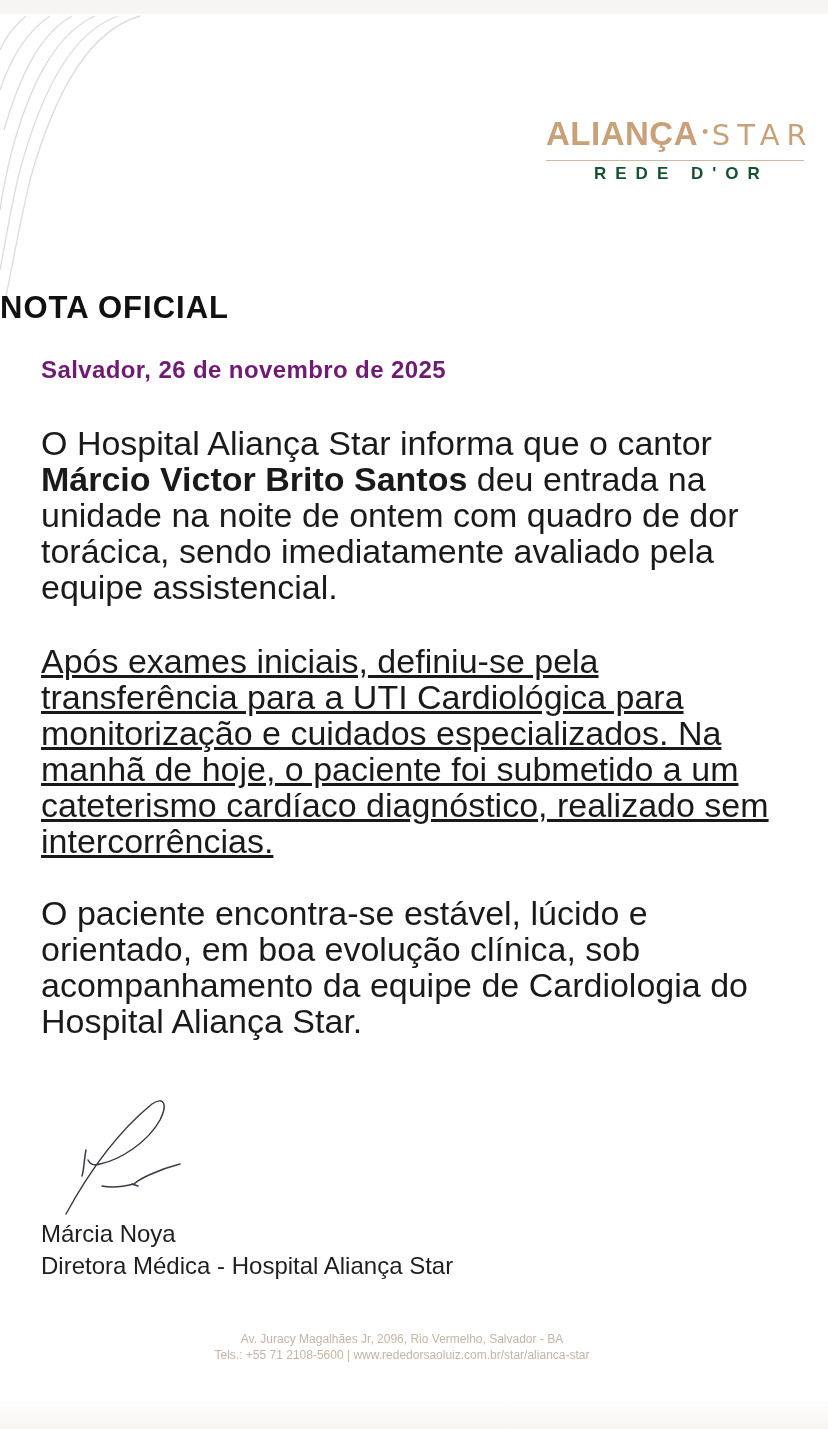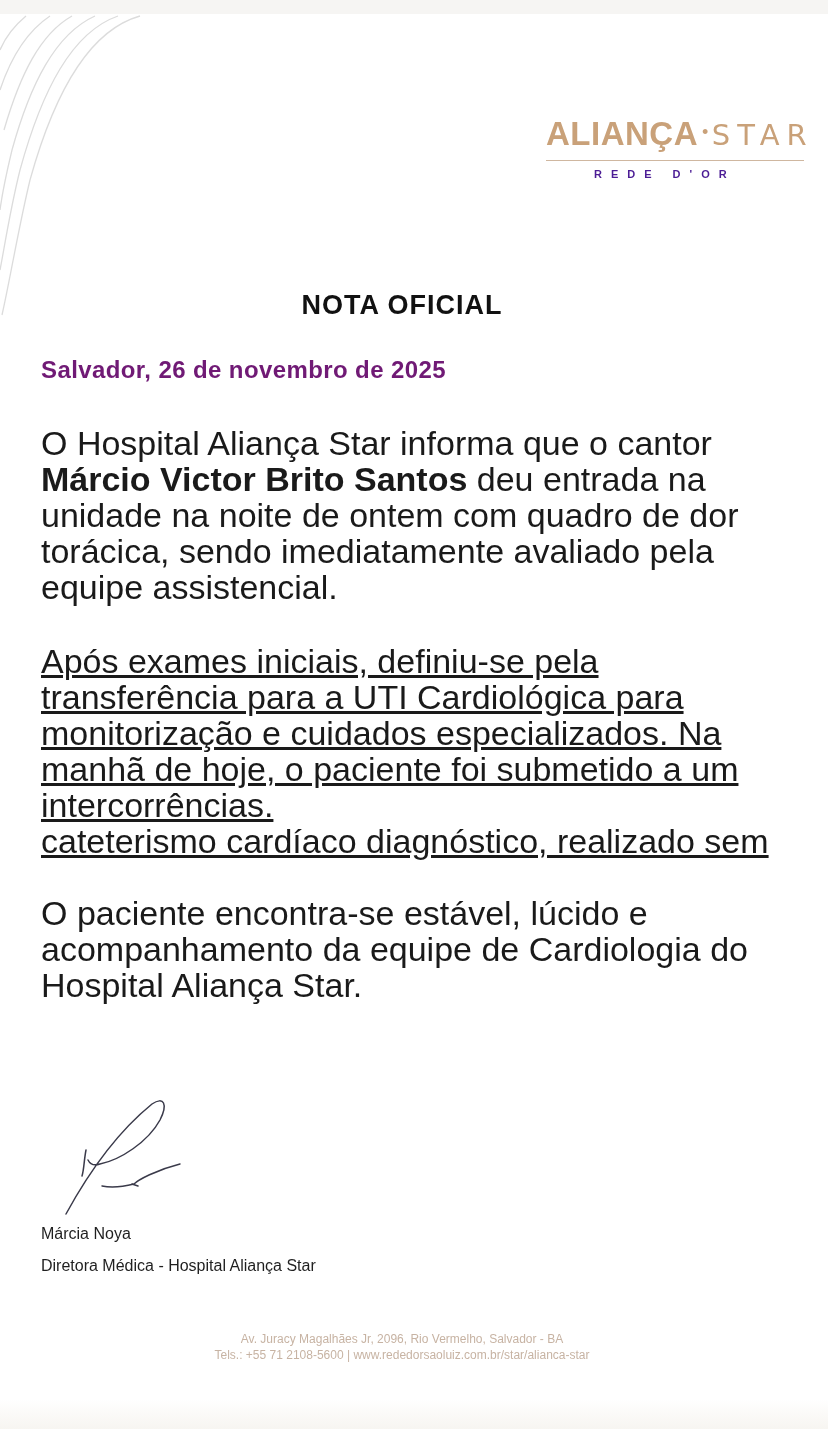--- a/index.html
+++ b/index.html
@@ -12,41 +12,41 @@
   .lines { position: absolute; left: 0; top: 0; }
   .logo { position: absolute; left: 546px; top: 116px; width: 260px; }
   .logo-main {
     display: flex; align-items: baseline; font-size: 33px; font-weight: bold;
     color: #c9a179; letter-spacing: 0.5px; line-height: 36px;
   }
   .logo-main .dot { font-size: 18px; margin: 0 3px 0 4px; position: relative; top: -7px; font-weight: normal; }
   .logo-main .star { font-weight: normal; font-family: "DejaVu Sans", sans-serif; letter-spacing: 7px; font-size: 29px; }
   .logo-rule { height: 1px; background: #cfb7a0; margin-top: 3px; width: 258px; }
   .logo-sub {
-    font-size: 11px; font-weight: bold; color: #4c1d95; letter-spacing: 9px;
+    font-size: 17px; font-weight: bold; color: #14532d; letter-spacing: 9px;
     margin-top: 3px; padding-left: 48px; line-height: 20px;
   }
   .title {
-    position: absolute; left: 0; width: 804px; top: 290px; text-align: center;
-    font-size: 27px; font-weight: bold; letter-spacing: 1px; color: #111;
+    position: absolute; left: 0; width: 804px; top: 290px; 
+    font-size: 31px; font-weight: bold; letter-spacing: 1px; color: #111;
   }
   .date {
     position: absolute; left: 41px; top: 356px; font-size: 24px; font-weight: bold;
     color: #701a75; letter-spacing: 0.4px;
   }
   .para {
     position: absolute; left: 41px; width: 760px; font-size: 34px; line-height: 36px; color: #1a1a1a;
   }
   .para .line { display: block; white-space: nowrap; }
   .para b { font-weight: bold; }
   .p1 { top: 425px; }
   .p2 { top: 643px; text-decoration: underline; }
   .p3 { top: 895px; }
   .signature { position: absolute; left: 60px; top: 1090px; }
-  .signer { position: absolute; left: 41px; top: 1218px; font-size: 16px; line-height: 32px; color: #1f1f1f; }
+  .signer { position: absolute; left: 41px; top: 1218px; font-size: 24px; line-height: 32px; color: #1f1f1f; }
   .footer {
     position: absolute; left: 0; width: 804px; top: 1331px; text-align: center;
     font-size: 12px; line-height: 16px; color: #c7b3a3;
   }
 </style>
 </head>
 <body>
 
 <div class="top-fade"></div>
 
@@ -80,26 +80,27 @@
   <span class="line">unidade na noite de ontem com quadro de dor</span>
   <span class="line">torácica, sendo imediatamente avaliado pela</span>
   <span class="line">equipe assistencial.</span>
 </div>
 
 <div class="para p2">
   <span class="line">Após exames iniciais, definiu-se pela</span>
   <span class="line">transferência para a UTI Cardiológica para</span>
   <span class="line">monitorização e cuidados especializados. Na</span>
   <span class="line">manhã de hoje, o paciente foi submetido a um</span>
+  <span class="line">cateterismo cardíaco diagnóstico, realizado sem</span>
   <span class="line">intercorrências.</span>
-  <span class="line">cateterismo cardíaco diagnóstico, realizado sem</span>
 </div>
 
 <div class="para p3">
   <span class="line">O paciente encontra-se estável, lúcido e</span>
+  <span class="line">orientado, em boa evolução clínica, sob</span>
   <span class="line">acompanhamento da equipe de Cardiologia do</span>
   <span class="line">Hospital Aliança Star.</span>
 </div>
 
 <svg class="signature" width="130" height="130" viewBox="0 0 130 130">
   <g fill="none" stroke="#3a3a4a" stroke-width="1.5" stroke-linecap="round">
     <path d="M6 124 C 30 80, 60 40, 92 14 C 104 6, 108 14, 100 30 C 88 52, 60 70, 40 74 C 34 76, 30 74, 28 70"></path>
     <path d="M26 60 C 24 70, 24 80, 22 86"></path>
     <path d="M42 96 C 52 98, 66 96, 74 94 C 78 90, 96 80, 120 74"></path>
     <path d="M72 94 L 78 96"></path>

